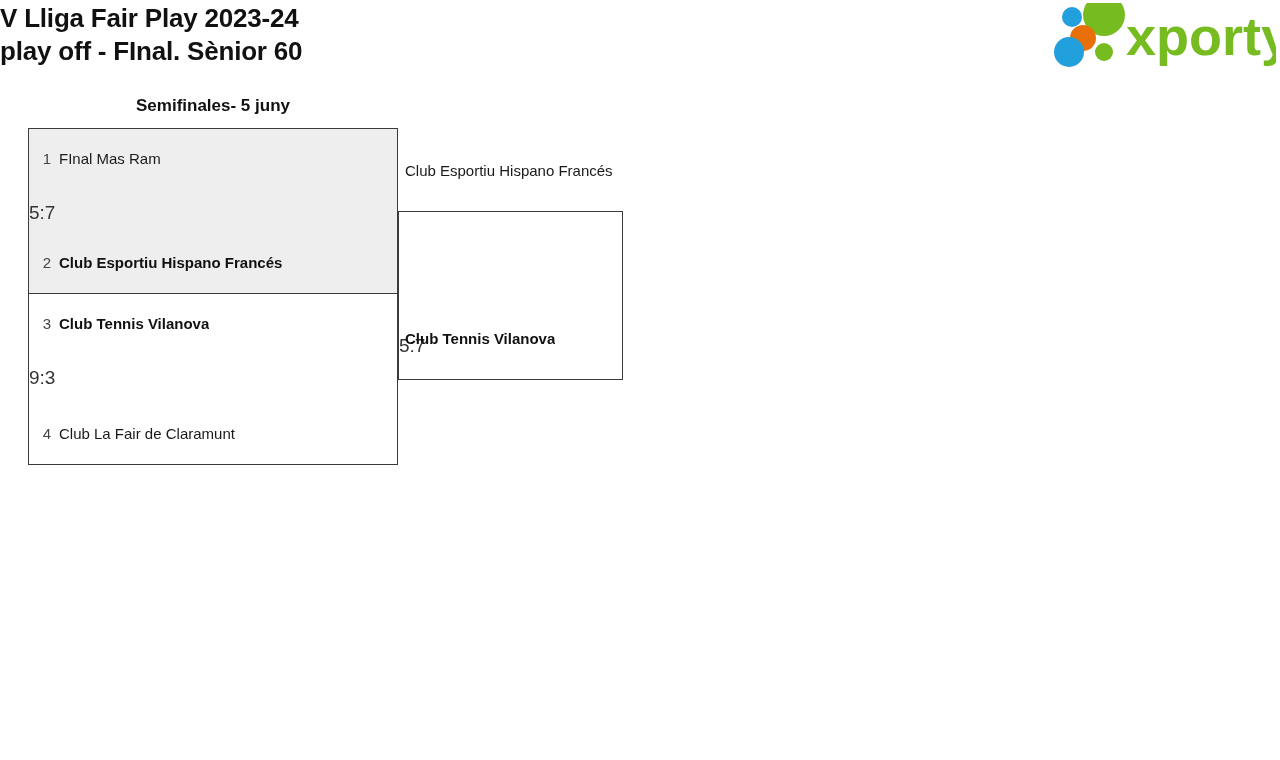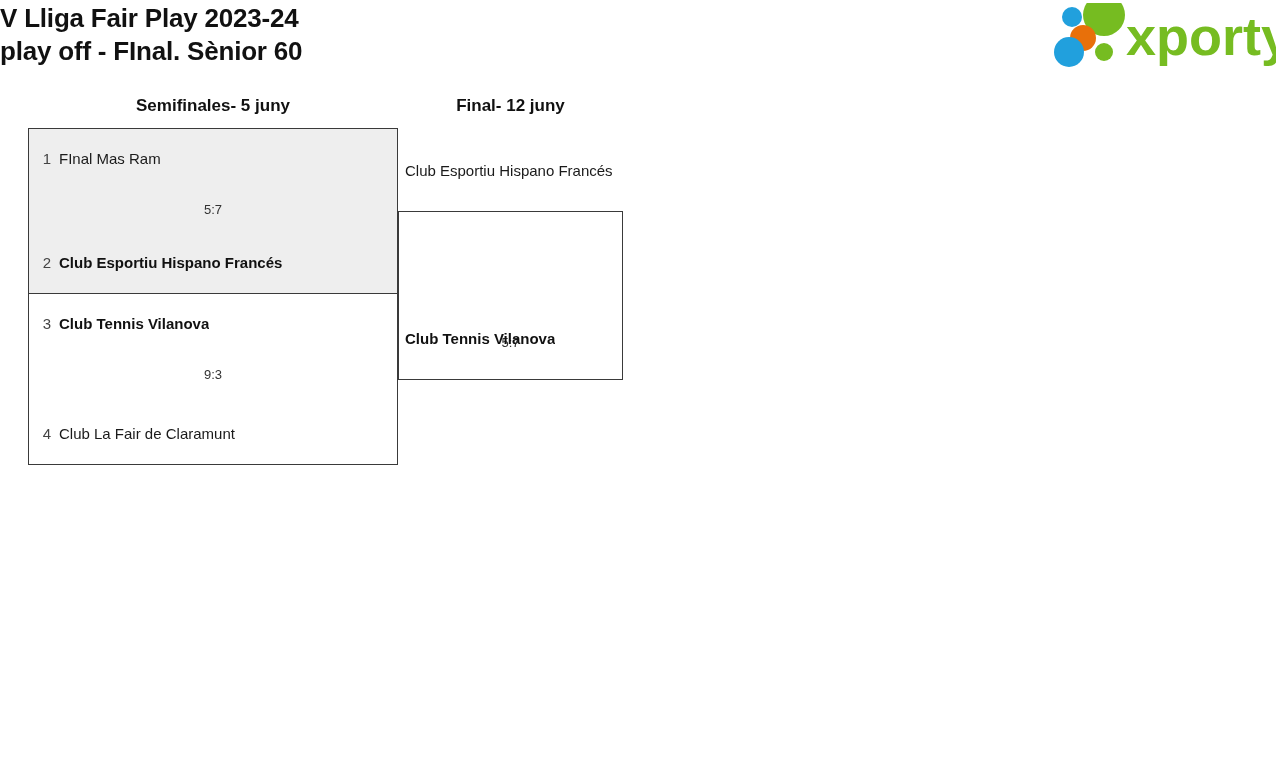--- a/index.html
+++ b/index.html
@@ -110,22 +110,22 @@
     color: #1a1a1a;
     white-space: nowrap;
     overflow: hidden;
   }
   .team-name.winner { font-weight: bold; color: #111111; }
 
   .score {
     position: absolute;
     left: 0;
     width: 100%;
-    text-align: center;
-    font-size: 13px;
+    text-align: left;
+    font-size: 19px;
     color: #333333;
   }
   #score-sf1   { top: 73px; }
   #score-sf2   { top: 73px; }
   #score-final { top: 123px; }
 
   
   #final-column {
     position: absolute;
     left: 370px;
@@ -166,21 +166,20 @@
       <text x="74" y="52" font-family="Liberation Sans, sans-serif" font-size="54" font-weight="bold" fill="#76bc21">xporty</text>
     </svg>
   </div>
 
 </div>
 
 <div id="bracket">
 
   <div id="round-header-semis" class="round-header">Semifinales- 5 juny</div>
 
-  <div id="round-header-final" class="round-header">Final- 12 juny</div>
 
   <div id="match-sf1" class="match-box shaded">
 
     <div class="team-row top">
       <span class="seed">1</span>
       <span class="team-name">FInal Mas Ram</span>
     </div>
 
     <div id="score-sf1" class="score">5:7</div>
 

